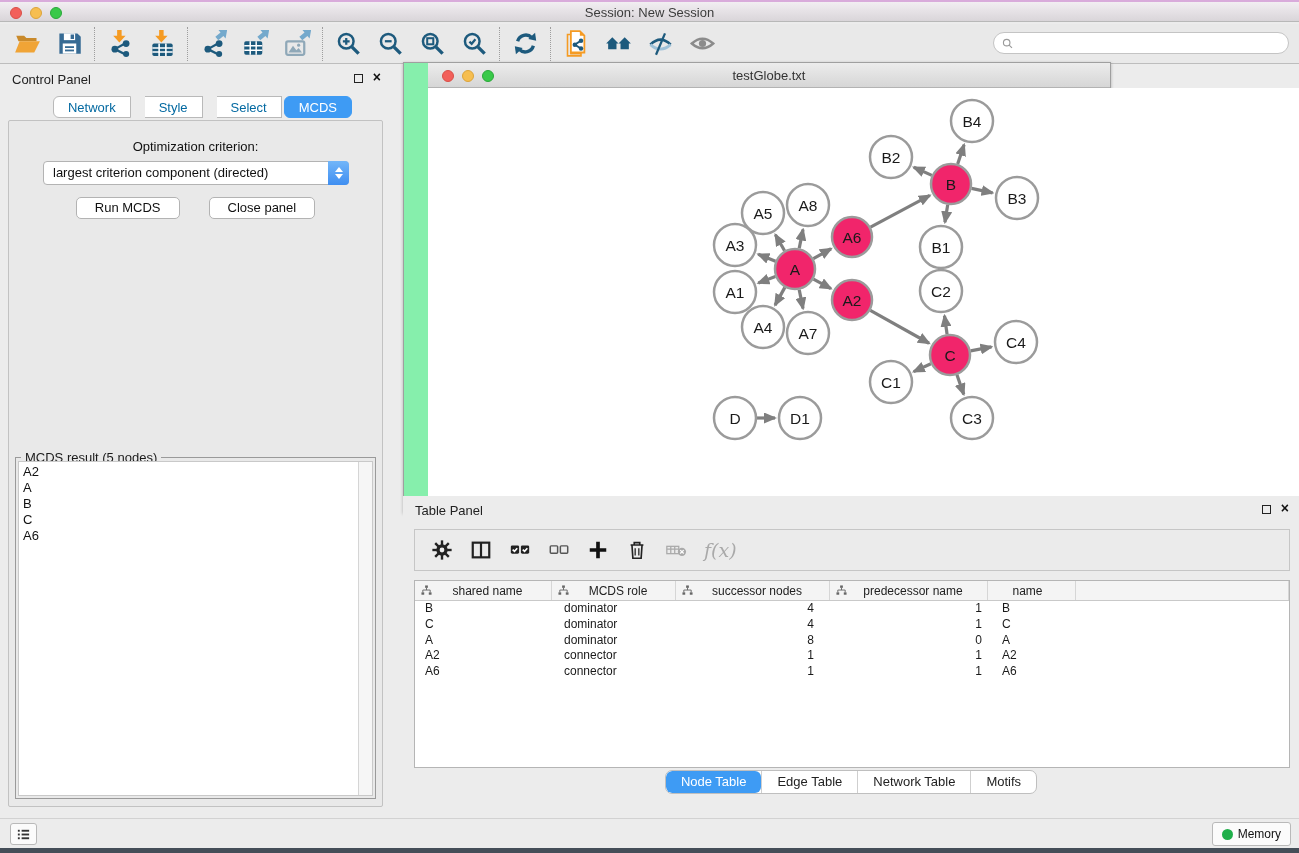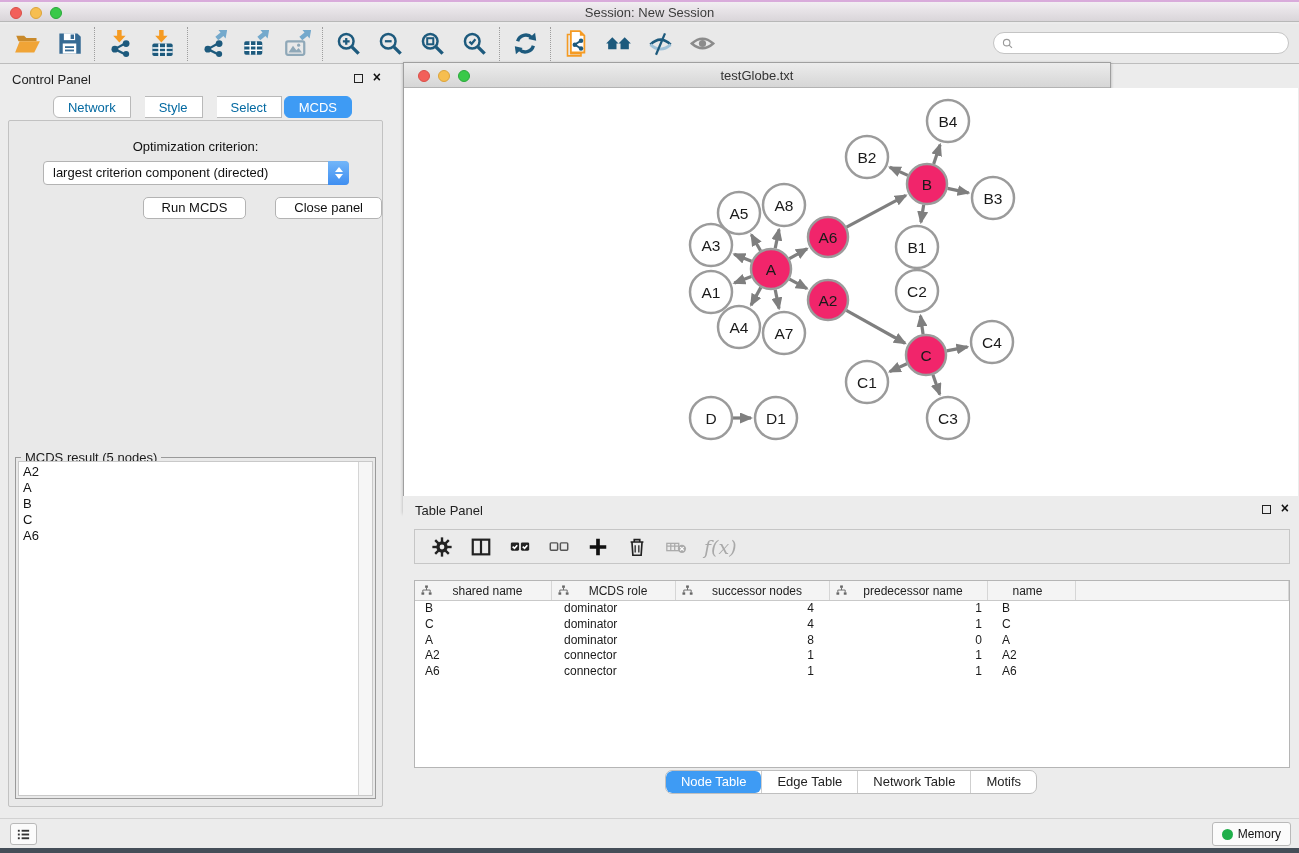--- a/index.html
+++ b/index.html
@@ -44,43 +44,43 @@
   .cp-content { position:absolute; left:8px; top:55px; width:375px; height:687px;
     background:#e9e9e9; border:1px solid #c2c2c2; border-radius:2px; }
   .opt-label { position:absolute; left:0; right:0; top:18px; text-align:center; font-size:13px; color:#111; }
   .criterion { position:absolute; left:34px; top:40px; width:306px; height:24px; background:#fff;
     border:1px solid #b3b3b3; border-radius:4px; font-size:13px; line-height:22px; padding-left:9px; color:#111; }
   .criterion .stepper { position:absolute; right:-1px; top:-1px; width:21px; height:24px; border-radius:0 4px 4px 0;
     background:linear-gradient(#72b6f9,#3f8ef1); display:flex; flex-direction:column; align-items:center; justify-content:center; gap:2px; }
   .criterion .stepper i { width:0; height:0; border-left:4px solid transparent; border-right:4px solid transparent; }
   .criterion .stepper .up { border-bottom:5px solid #fff; }
   .criterion .stepper .dn { border-top:5px solid #fff; }
-  .cp-buttons { position:absolute; left:0; right:0; top:76px; display:flex; justify-content:flex-end; gap:29px; }
+  .cp-buttons { position:absolute; left:0; right:0; top:76px; display:flex; justify-content:center; gap:29px; }
   .btn { height:22px; padding:0 18px; background:#fff; border:1px solid #b3b3b3; border-radius:5px;
     font-size:13px; line-height:20px; color:#111; }
   .result-box { position:absolute; left:6px; top:336px; width:361px; height:342px; border:1px solid #9a9a9a; }
   .result-list { position:absolute; left:2px; top:3px; right:2px; bottom:2px; background:#fff;
     border:1px solid #c9c9c9; overflow:hidden; }
   .result-list ul { list-style:none; padding:2px 0 0 4px; }
   .result-list li { font-size:13px; line-height:16px; color:#111; }
   .result-scroll { position:absolute; right:0; top:0; bottom:0; width:14px; background:#f6f6f6; border-left:1px solid #d5d5d5; }
 
   
   .net-window { position:absolute; left:403px; top:62px; width:708px; height:451px;
-    background:#ffffff; border:1px solid #9f9f9f; box-shadow:0 1px 3px rgba(0,0,0,.25); }
+    background:#86efac; border:1px solid #9f9f9f; box-shadow:0 1px 3px rgba(0,0,0,.25);padding-left:24px; }
   .net-titlebar { position:relative; height:25px; background:linear-gradient(#ececec,#d6d6d6); border-bottom:1px solid #b3b3b3; }
   .net-titlebar .title { position:absolute; left:0; right:0; top:5px; text-align:center; font-size:13px; color:#333; }
   .net-titlebar .lights { top:7px; left:14px; }
   .net-canvas { position:relative; width:894px; height:424px; background:#fff; }
   .resize-grip { position:absolute; right:1px; bottom:1px; width:14px; height:14px;
     background:repeating-linear-gradient(135deg, transparent 0 3px, #a9a9a9 3px 4px); }
 
   
   .table-panel { position:absolute; left:403px; top:496px; width:896px; height:302px; background:#ececec; }
-  .tp-toolbar { position:absolute; left:11px; top:33px; width:876px; height:35px; background:#ebebeb;
+  .tp-toolbar { position:absolute; left:11px; top:33px; width:876px; height:42px; background:#ebebeb;
     border:1px solid #c6c6c6; display:flex; align-items:center; gap:17px; padding-left:16px; }
   .tp-btn svg { width:22px; height:22px; display:block; }
   .fx { font-family:"DejaVu Serif",serif; font-style:italic; font-size:19px; color:#a9a9a9; }
   .tbl { position:absolute; left:11px; top:84px; width:876px; height:188px; background:#fff; border:1px solid #b5b5b5; }
   .tbl-head { display:grid; grid-template-columns:137px 124px 154px 158px 88px 1fr; height:20px;
     background:#f4f4f4; border-bottom:1px solid #c9c9c9; }
   .th { position:relative; display:flex; align-items:center; border-right:1px solid #d6d6d6; font-size:12px; color:#222; }
   .th svg { width:11px; height:11px; margin-left:6px; }
   .th span { flex:1; text-align:center; padding-right:8px; }
   .tbl-row { display:grid; grid-template-columns:137px 124px 154px 158px 88px 1fr; height:15.8px; font-size:12px; }

